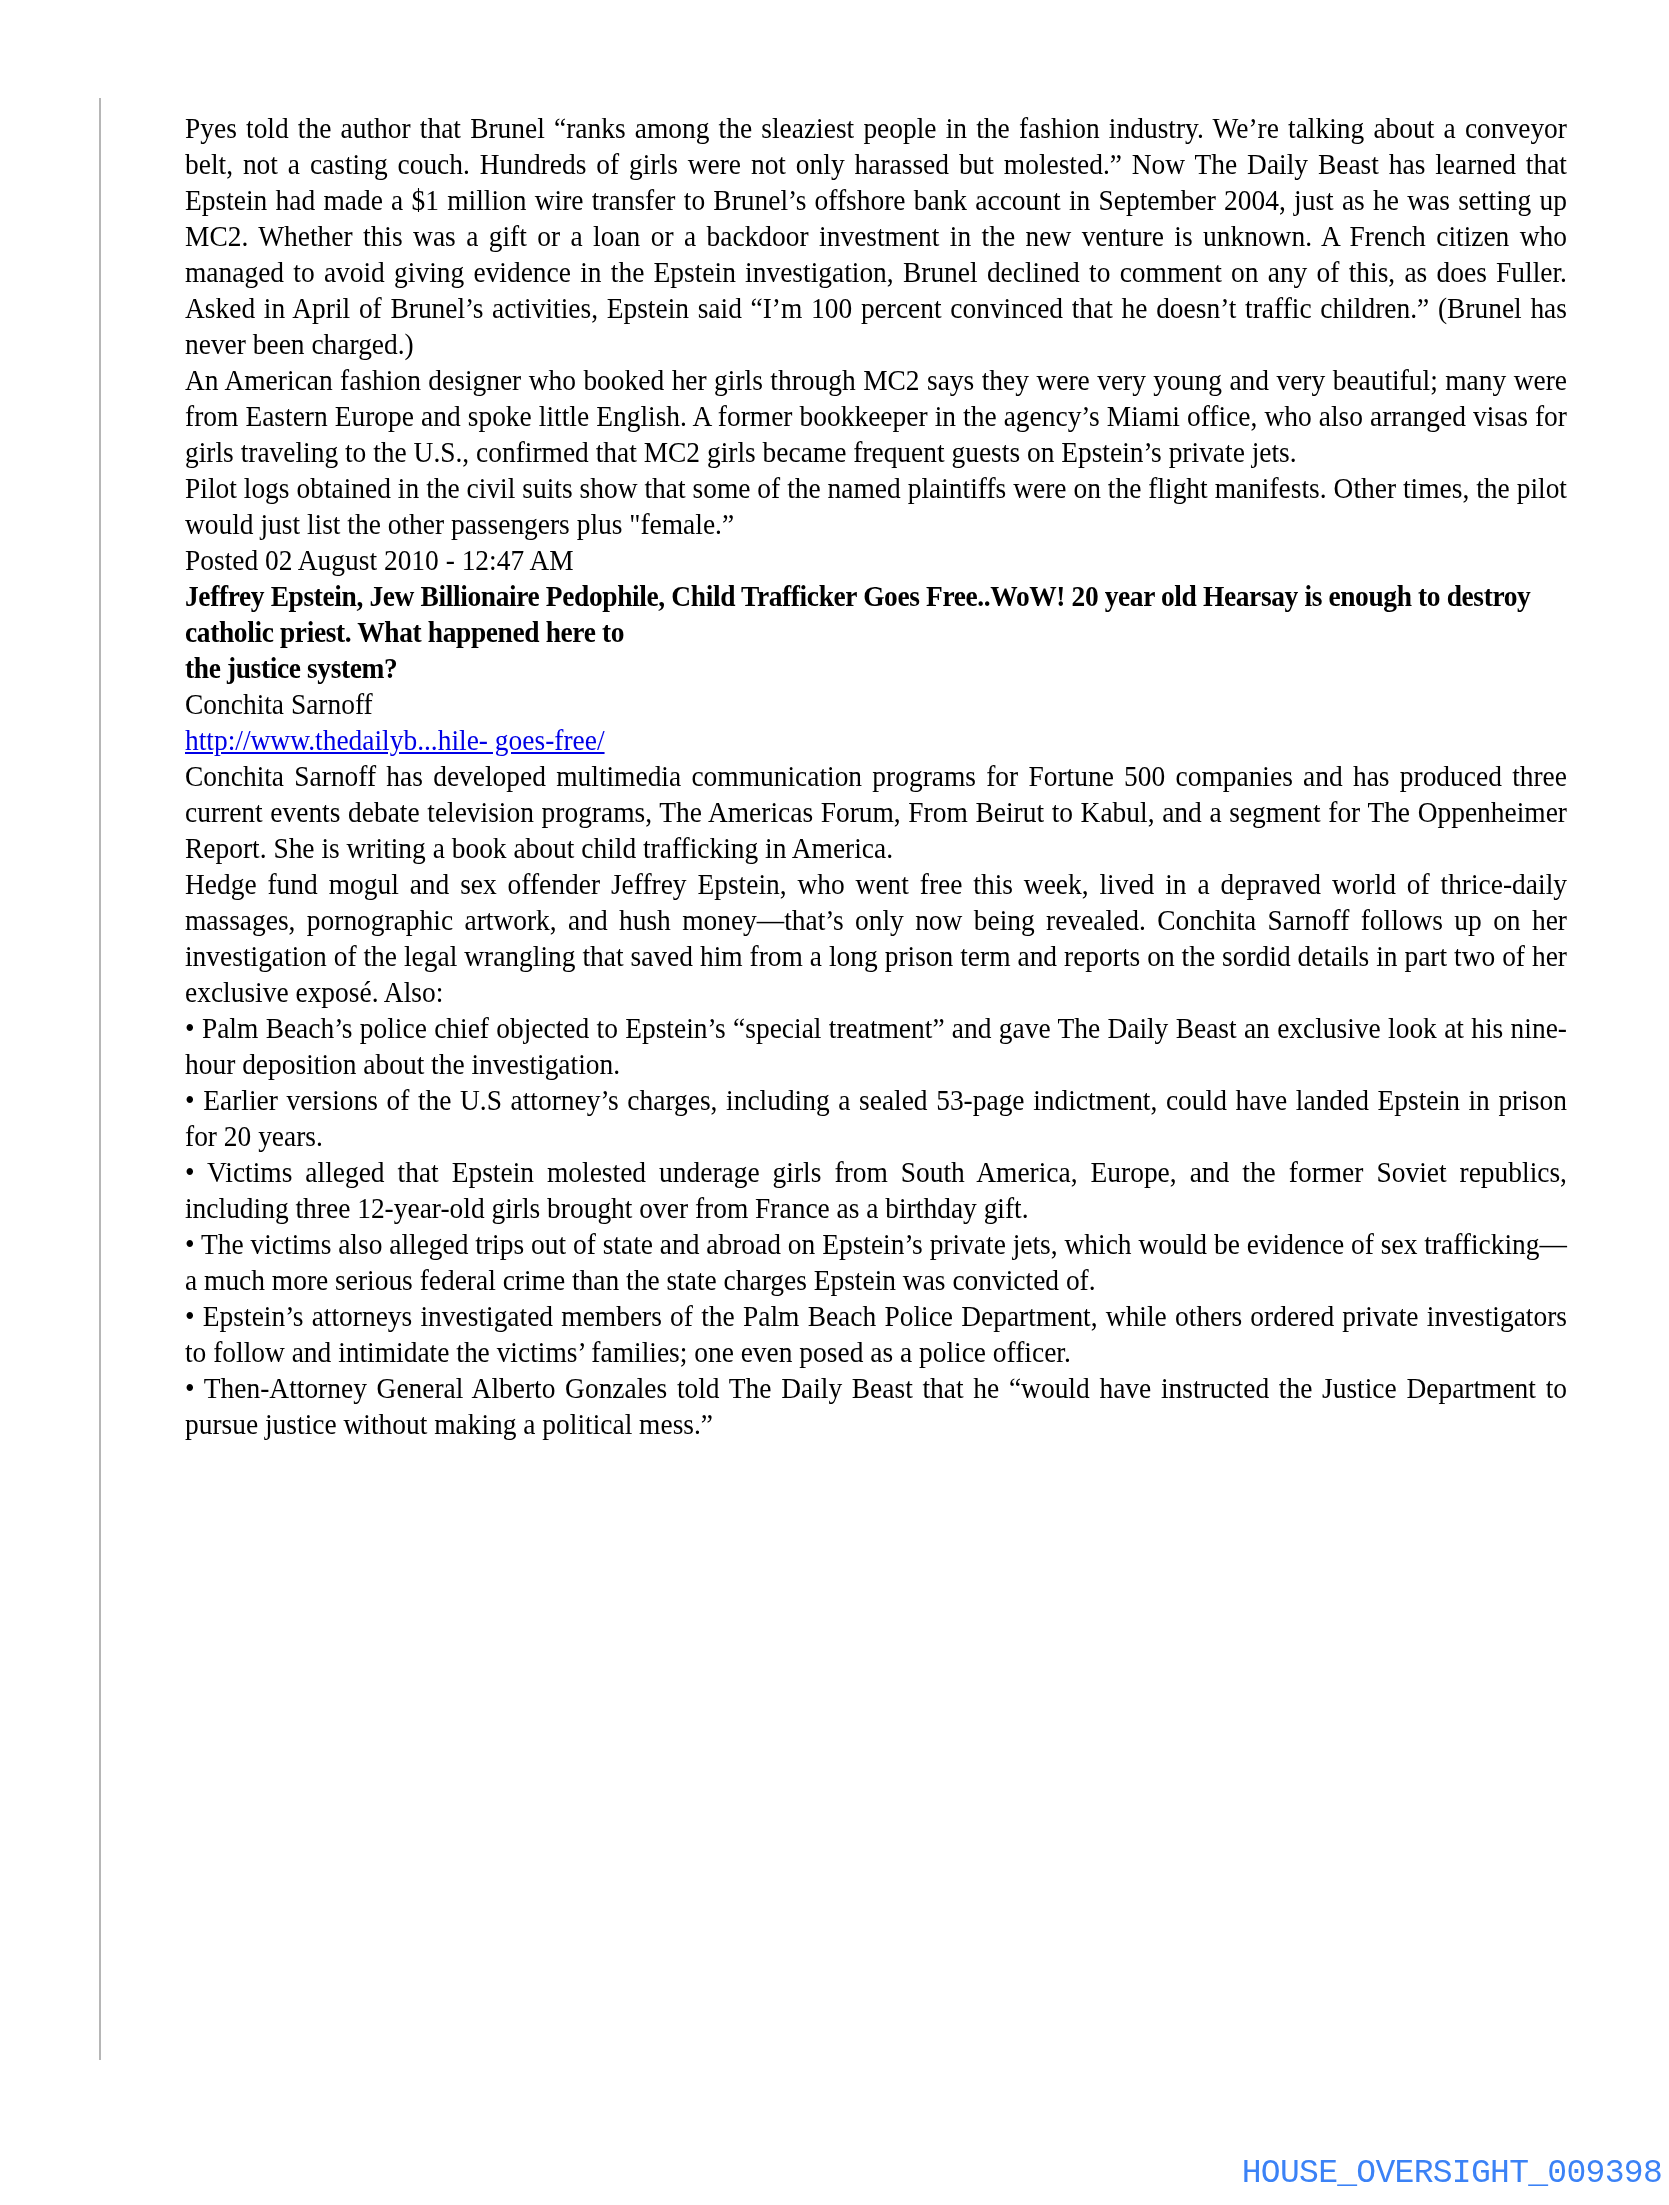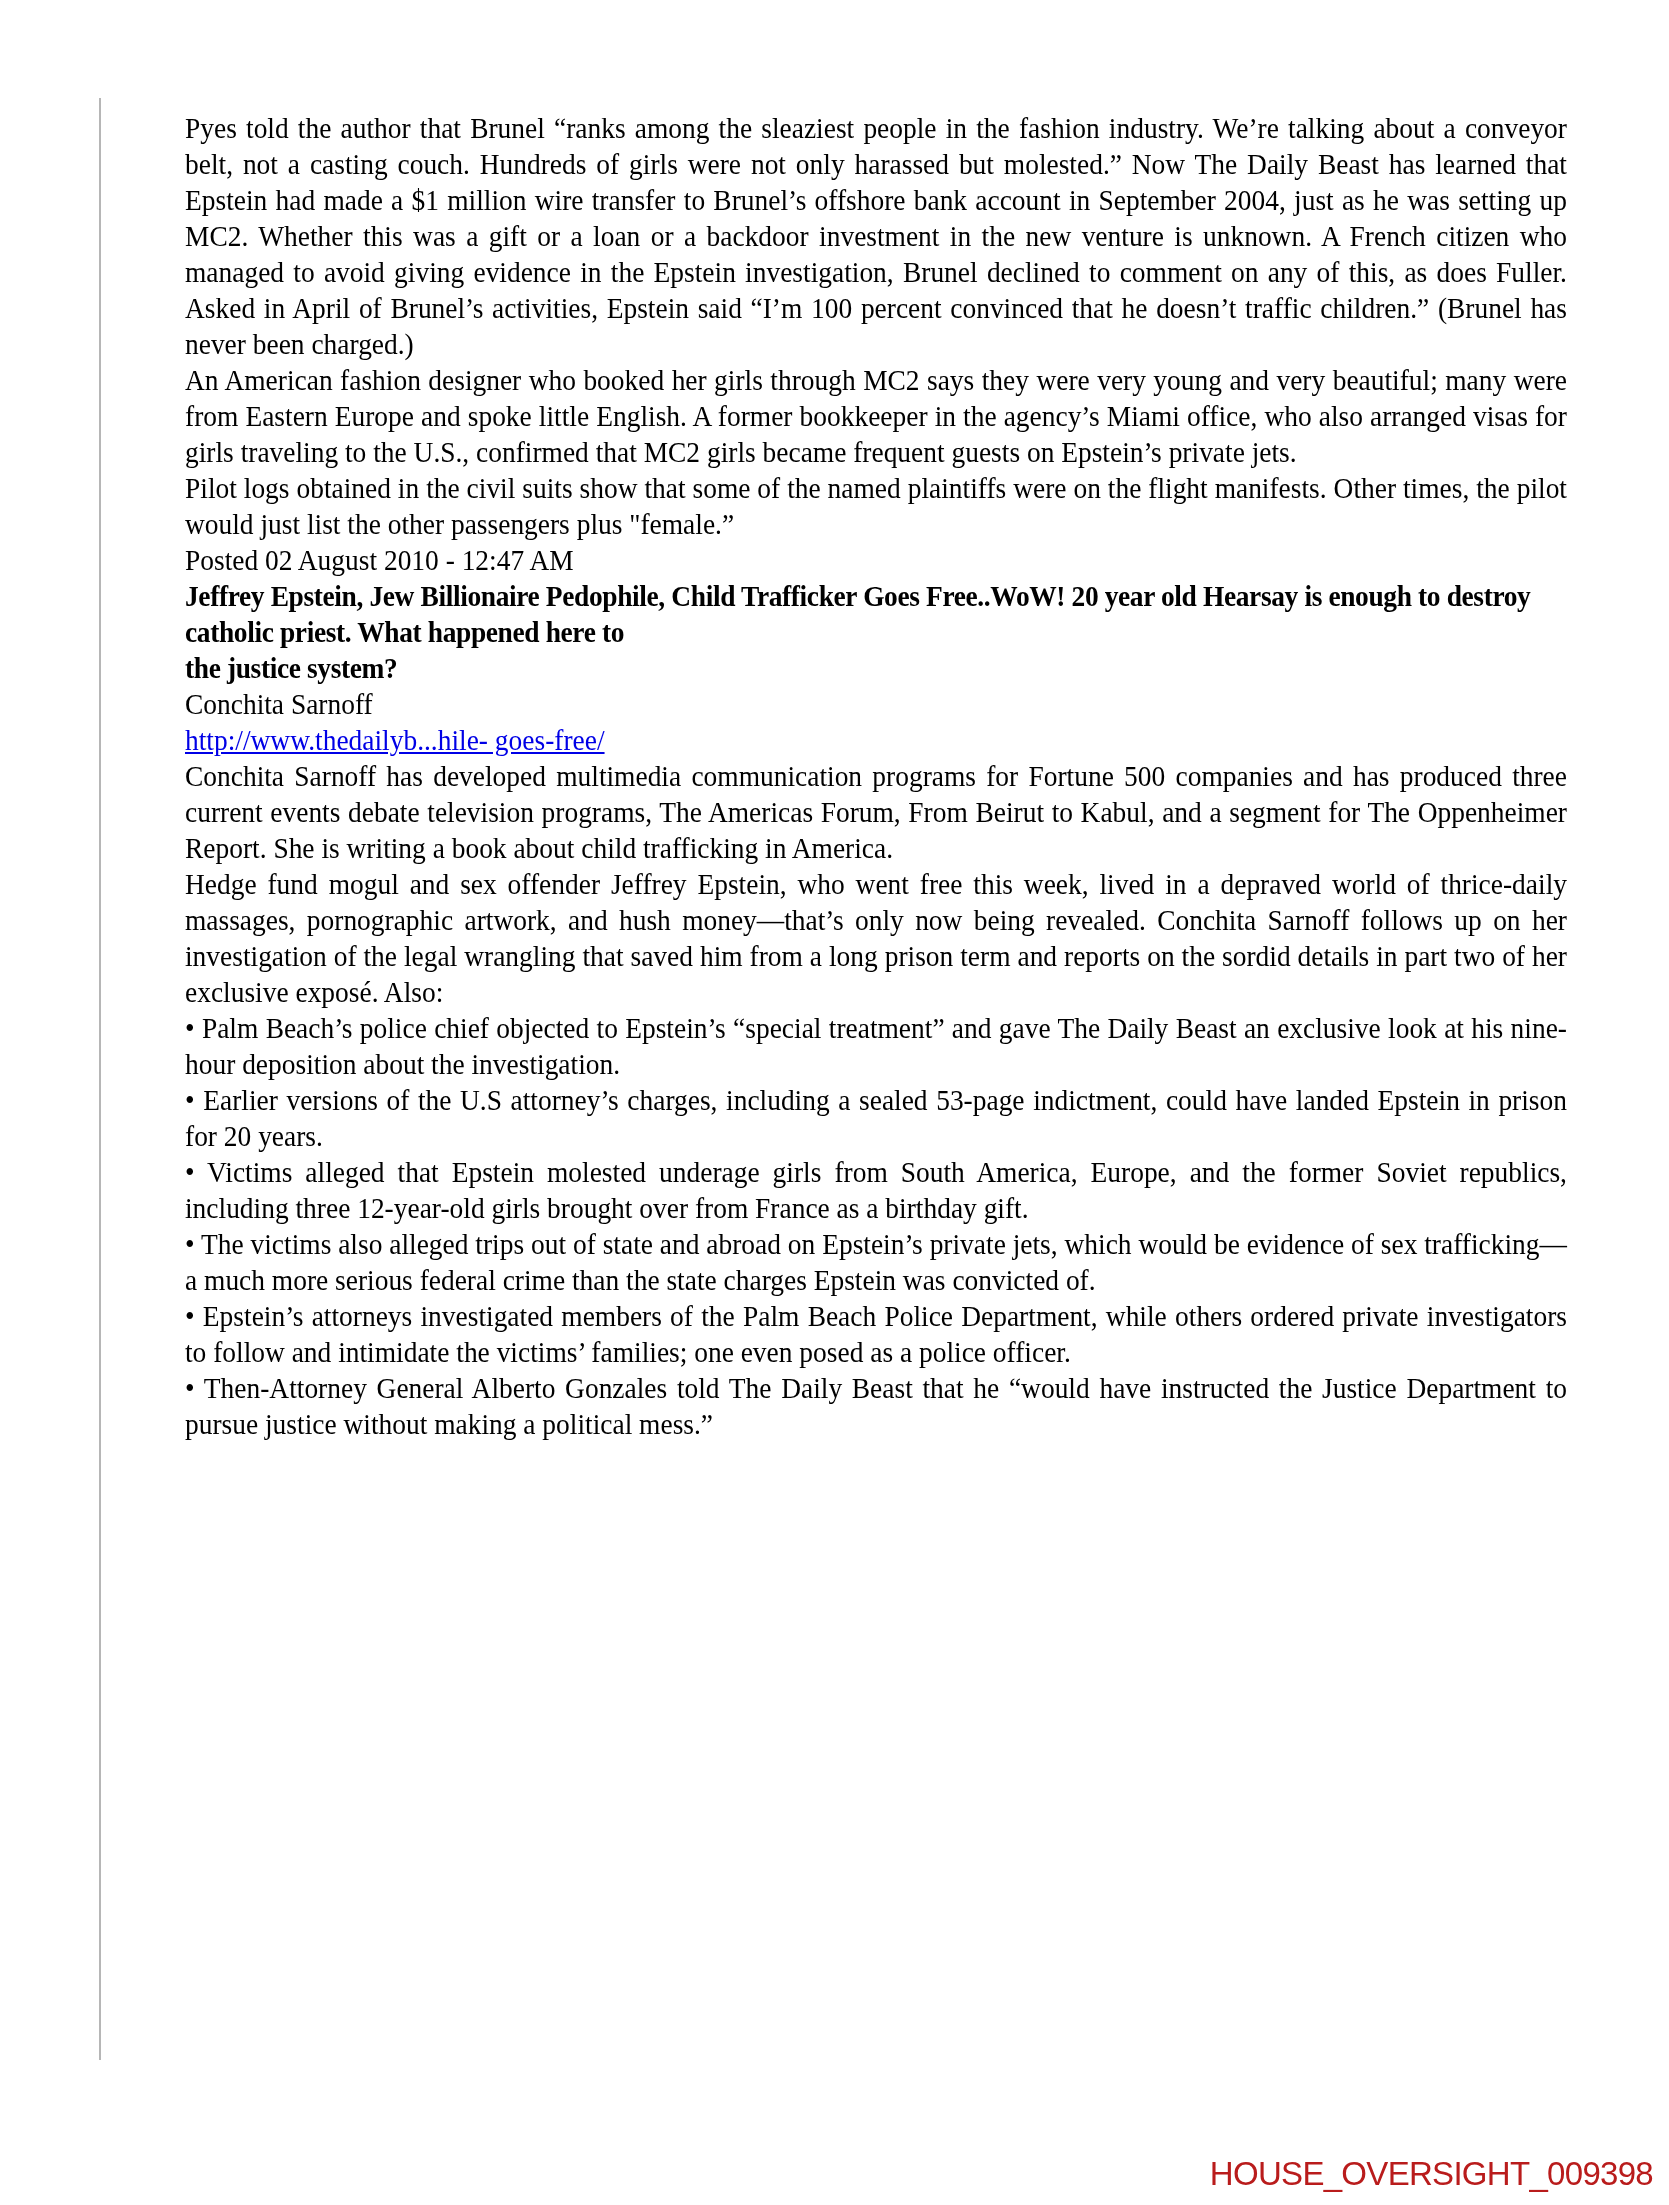--- a/index.html
+++ b/index.html
@@ -68,27 +68,27 @@
     color: #0000e6;
     text-decoration: underline;
   }
 
   .lede { margin-top: 36px; }
 
   .bullet { margin-top: 36px; }
 
   .bates-footer {
     position: absolute;
-    right: 16px;
+    right: 7px;
     top: 2157px;
-    font-family: Liberation Sans, sans-serif;
+    font-family: Liberation Mono, monospace;
     font-size: 33px;
     line-height: 33px;
     letter-spacing: -0.7px;
-    color: #b91c1c;
+    color: #3b82f6;
   }
 </style>
 </head>
 <body>
 
 <div class="quote-rule"></div>
 
 <div class="content">
   <p class="body-par">Pyes told the author that Brunel “ranks among the sleaziest people in the fashion industry. We’re talking about a conveyor belt, not a casting couch. Hundreds of girls were not only harassed but molested.” Now The Daily Beast has learned that Epstein had made a $1 million wire transfer to Brunel’s offshore bank account in September 2004, just as he was setting up MC2. Whether this was a gift or a loan or a backdoor investment in the new venture is unknown. A French citizen who managed to avoid giving evidence in the Epstein investigation, Brunel declined to comment on any of this, as does Fuller. Asked in April of Brunel’s activities, Epstein said “I’m 100 percent convinced that he doesn’t traffic children.” (Brunel has never been charged.)</p>
   <p class="body-par">An American fashion designer who booked her girls through MC2 says they were very young and very beautiful; many were from Eastern Europe and spoke little English. A former bookkeeper in the agency’s Miami office, who also arranged visas for girls traveling to the U.S., confirmed that MC2 girls became frequent guests on Epstein’s private jets.</p>

